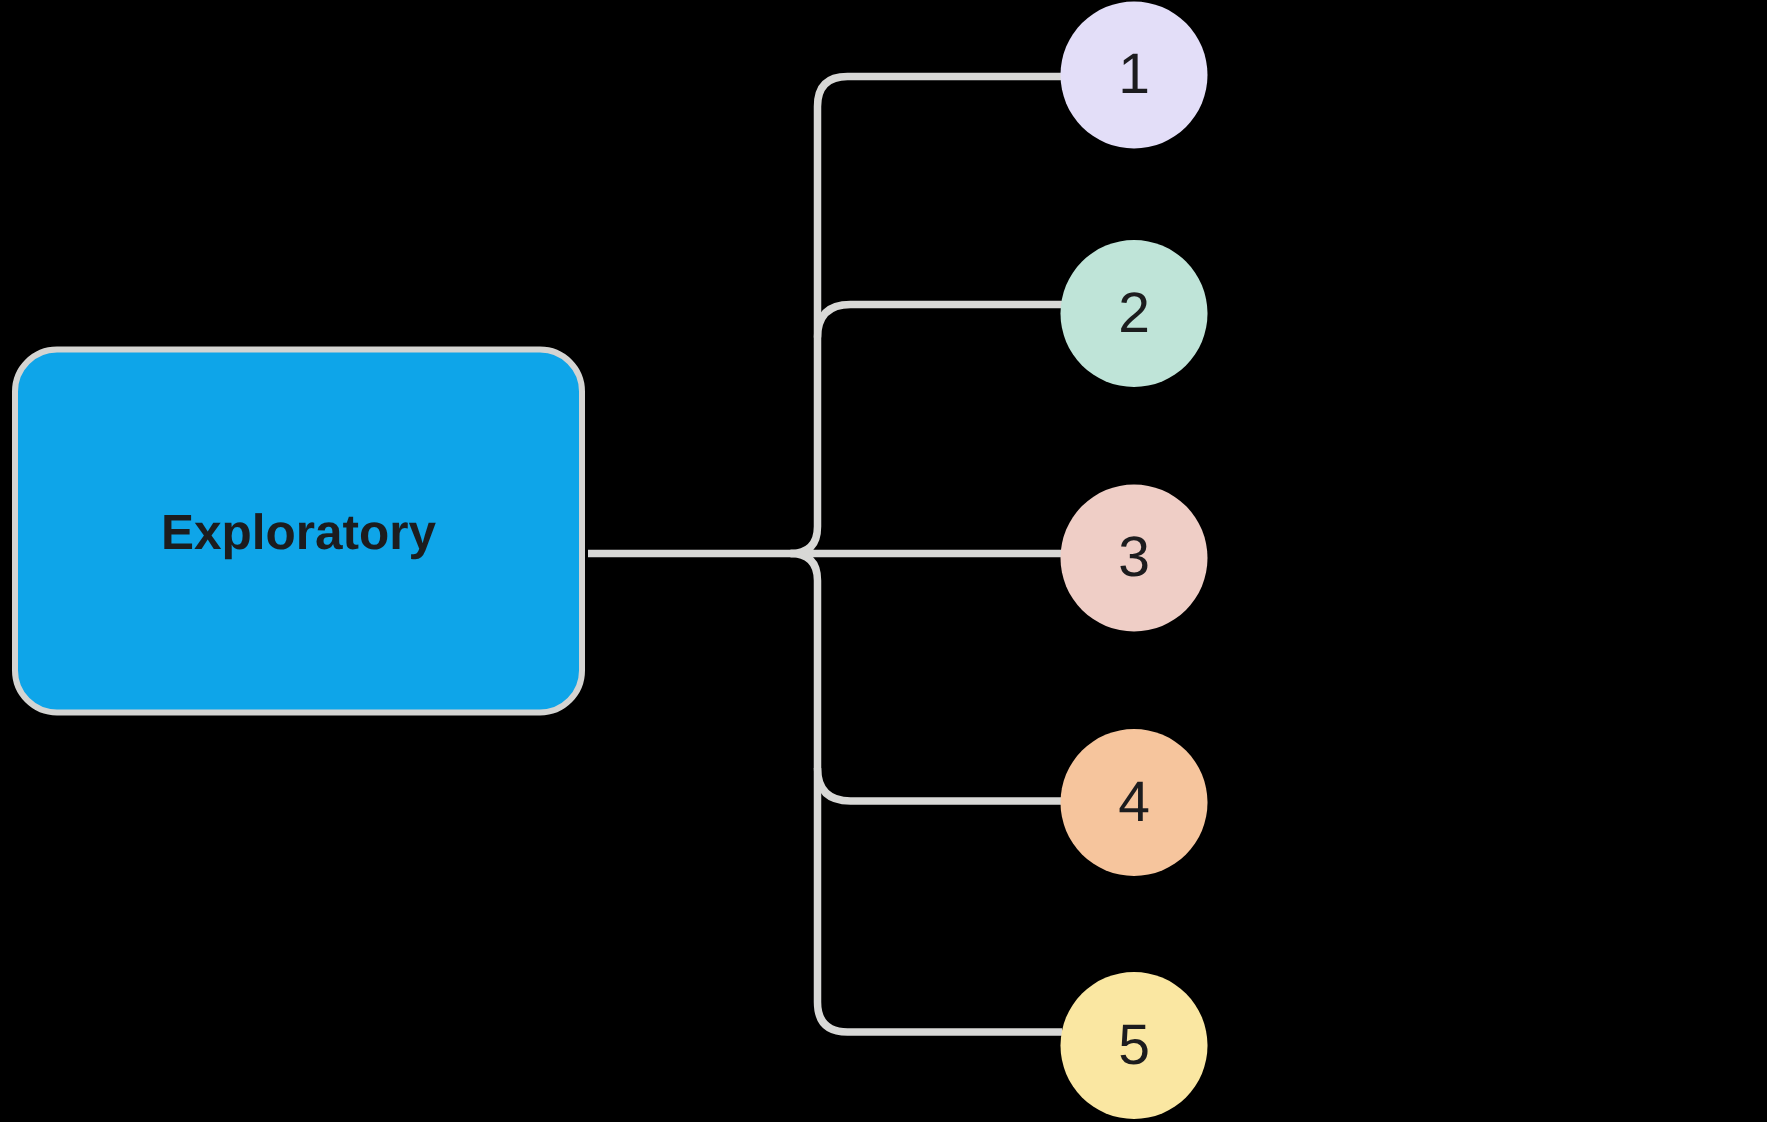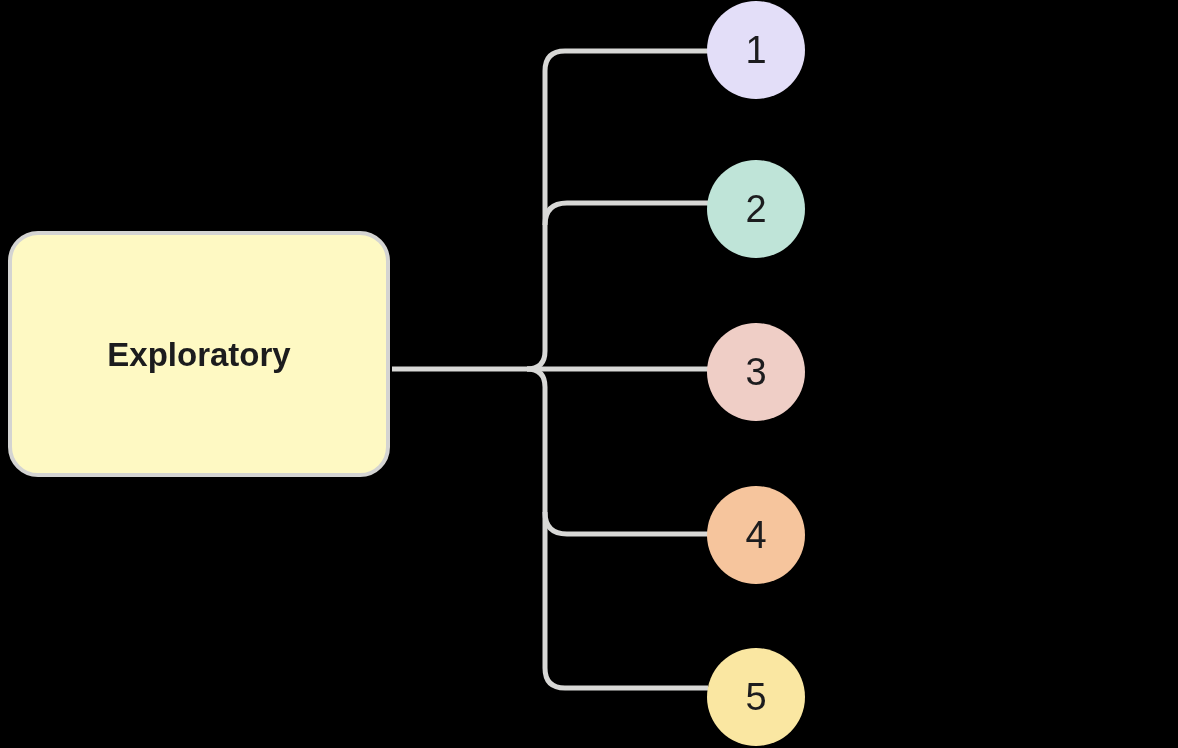--- a/index.html
+++ b/index.html
@@ -28,21 +28,21 @@
     fill: none;
     stroke-width: 5px;
   }
   .root-node {
     position: absolute;
     left: 8px;
     top: 231px;
     width: 382px;
     height: 246px;
     box-sizing: border-box;
-    background: #fef9c3;
+    background: #0ea5e9;
     border: 4px solid #D4D4D2;
     border-radius: 30px;
     display: flex;
     flex-direction: column;
     align-items: center;
     justify-content: center;
     cursor: pointer;
   }
   .root-node .line {
     font-size: 33px;

